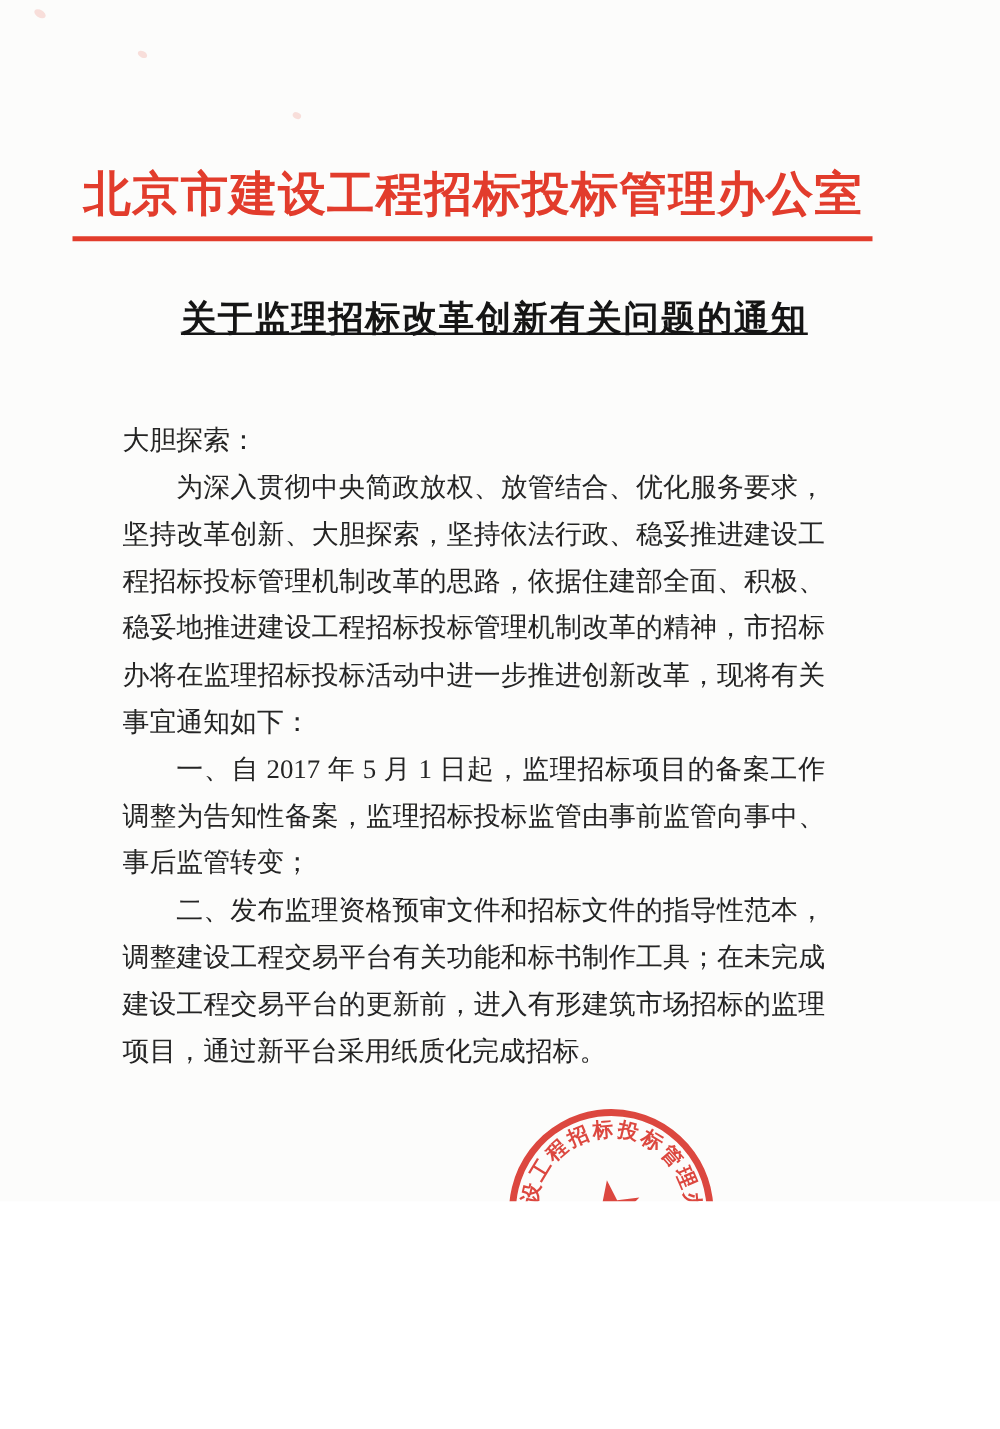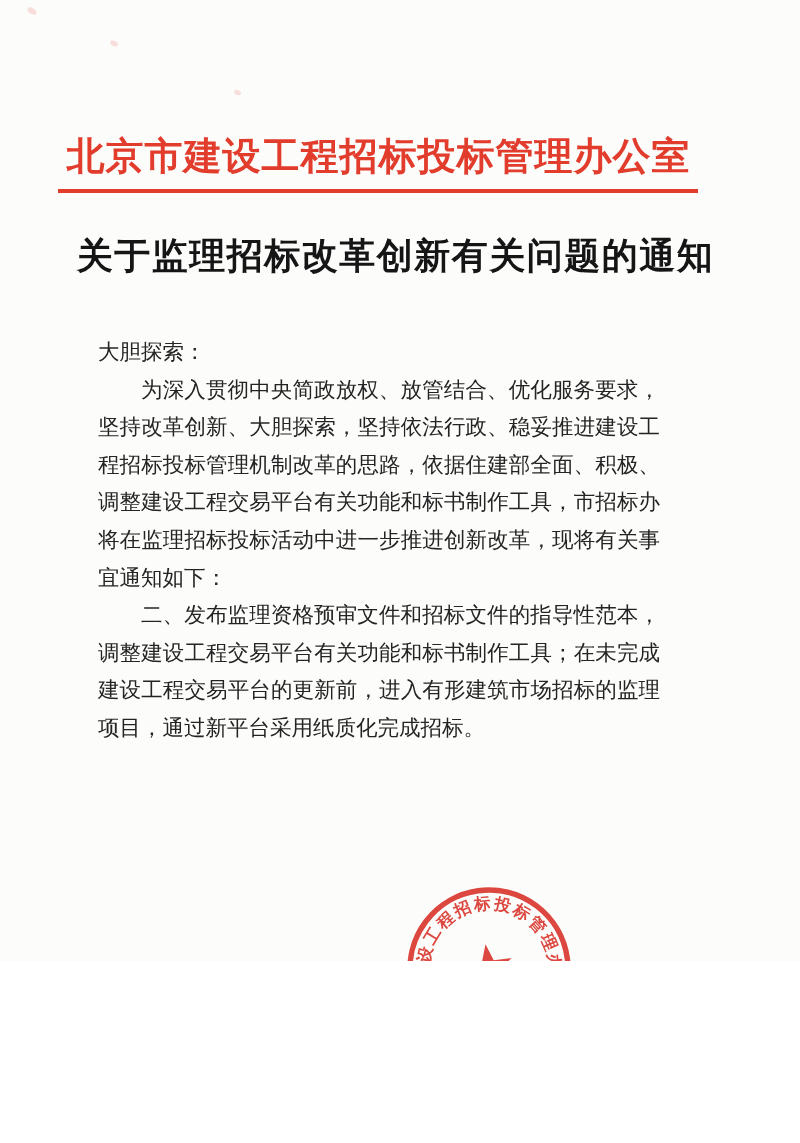--- a/index.html
+++ b/index.html
@@ -42,26 +42,27 @@
     position: absolute;
     top: 189px; left: 58px;
     width: 640px; height: 4px;
     background: #e23c2c;
   }
   .doc-title {
     position: absolute;
     top: 234px; left: 0;
     width: 791px;
     text-align: center;
-    font-size: 36px;
+    font-size: 28px;
     font-weight: bold;
     color: #151515;
     letter-spacing: 1.5px;
     line-height: 44px;
     white-space: nowrap;
+    text-decoration: underline;
   }
   .doc-body {
     position: absolute;
     top: 334px; left: 98px;
     width: 562px;
     font-size: 21.5px;
     line-height: 37.6px;
     color: #242424;
     text-align: justify;
     text-justify: inter-ideograph;
@@ -105,21 +106,22 @@
   <div class="speck s3"></div>
 
   <div class="letterhead">北京市建设工程招标投标管理办公室</div>
 
   <div class="red-rule"></div>
 
   <div class="doc-title">关于监理招标改革创新有关问题的通知</div>
 
   <div class="doc-body">
     <p class="salutation">大胆探索：</p>
-    <p class="indent">为深入贯彻中央简政放权、放管结合、优化服务要求，坚持改革创新、大胆探索，坚持依法行政、稳妥推进建设工程招标投标管理机制改革的思路，依据住建部全面、积极、调整建设工程交易平台有关功能和标书制作工具，市招标办将在监理招标投标活动中进一步推进创新改革，现将有关事宜通知如下：</p>
+    <p class="indent">为深入贯彻中央简政放权、放管结合、优化服务要求，坚持改革创新、大胆探索，坚持依法行政、稳妥推进建设工程招标投标管理机制改革的思路，依据住建部全面、积极、稳妥地推进建设工程招标投标管理机制改革的精神，市招标办将在监理招标投标活动中进一步推进创新改革，现将有关事宜通知如下：</p>
+    <p class="indent">一、自 2017 年 5 月 1 日起，监理招标项目的备案工作调整为告知性备案，监理招标投标监管由事前监管向事中、事后监管转变；</p>
     <p class="indent">二、发布监理资格预审文件和招标文件的指导性范本，调整建设工程交易平台有关功能和标书制作工具；在未完成建设工程交易平台的更新前，进入有形建筑市场招标的监理项目，通过新平台采用纸质化完成招标。</p>
   </div>
 
   <div class="signature">
     <div class="sig-org">北京市建设工程招标投标管理办公室</div>
     <div class="sig-date">2017 年 3 月 31 日</div>
   </div>
 
   <svg class="seal" viewBox="0 0 172 172" xmlns="http://www.w3.org/2000/svg" xmlns:xlink="http://www.w3.org/1999/xlink">
     <defs>

